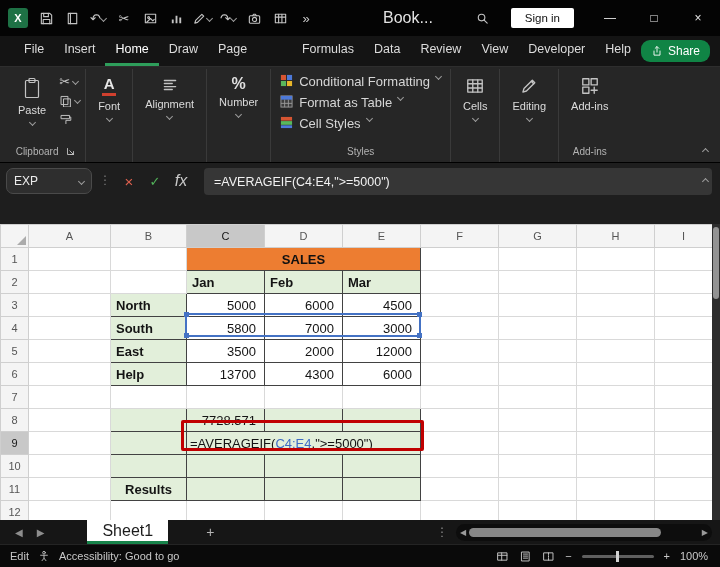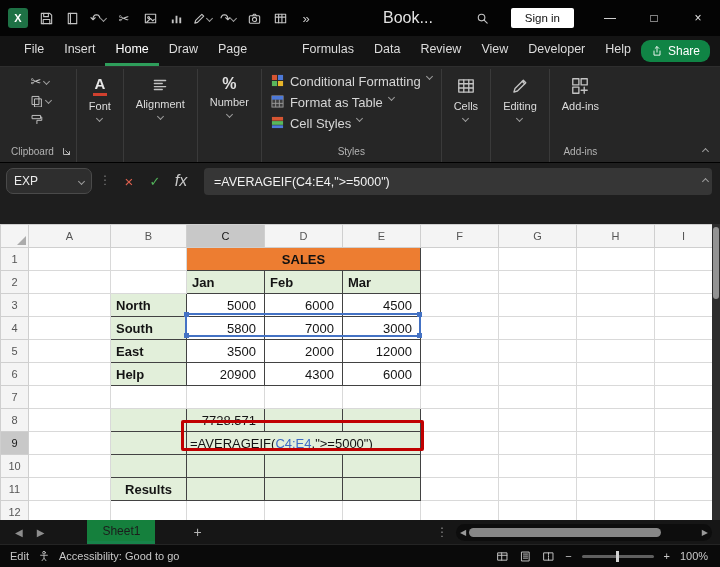--- a/index.html
+++ b/index.html
@@ -77,21 +77,21 @@
   .blue-sel{position:absolute;left:185px;top:89px;width:236px;height:24px;border:2px solid #4472C4;pointer-events:none}
   .blue-sel i{position:absolute;width:5px;height:5px;background:#4472C4}
   .h1{left:-3px;top:-3px}.h2{right:-3px;top:-3px}.h3{left:-3px;bottom:-3px}.h4{right:-3px;bottom:-3px}
   .red-box{position:absolute;left:181px;top:196px;width:243px;height:31px;border:3px solid #C00000;border-radius:2px;pointer-events:none}
   .vscroll{position:absolute;right:0;top:0;bottom:0;width:8px;background:#2d2d2d}
   .vthumb{position:absolute;top:3px;left:1px;width:6px;height:72px;background:#939393;border-radius:3px}
 
   
   .tabbar{height:24px;background:#161616;display:flex;align-items:center;padding:0 8px;color:#9c9c9c;flex:none}
   .tnav{font-size:10px;color:#8d8d8d;padding:0 7px}
-  .stab{margin-left:36px;height:24px;background:#15803d;color:#1c1c1c;font-size:12px;display:flex;align-items:center;padding:0 15px;border-bottom:3px solid #17834A}
+  .stab{margin-left:36px;height:24px;background:#ffffff;color:#1c1c1c;font-size:16px;display:flex;align-items:center;padding:0 15px;border-bottom:3px solid #17834A}
   .addsheet{margin-left:38px;font-size:14px;color:#b5b5b5}
   .tdots{margin-left:auto;font-size:12px;color:#8d8d8d;padding:0 8px}
   .hscroll{width:256px;height:17px;background:#0d0d0d;border-radius:9px;display:flex;align-items:center;padding:0 4px;gap:3px}
   .hthumb{width:192px;height:9px;background:#878787;border-radius:5px}
   .harr{font-size:8px;color:#9a9a9a}
 
   
   .status{height:23px;background:#0a0a0a;border-top:1px solid #242424;display:flex;align-items:center;gap:9px;padding:0 10px;color:#c9c9c9;font-size:11px;flex:none}
   .sright{margin-left:auto;display:flex;align-items:center;gap:10px}
   .ztrack{width:72px;height:3px;background:#5f5f5f;border-radius:2px;position:relative}
@@ -200,20 +200,28 @@
           <path d="M5.5 4.5 8 2l2.5 2.5"></path>
           <path d="M4 8v5.5h8V8"></path>
         </svg>
       <span>Share</span>
     </span>
   </div>
 
   <div class="ribbon">
     <div class="rgroup">
       <div class="cliprow">
+        <div class="bigbtn">
+          <svg class="ic" width="22" height="24" viewBox="0 0 22 24">
+              <rect x="4.5" y="4.5" width="13" height="17" rx="1"></rect>
+              <rect x="8" y="2.5" width="6" height="4" rx="1"></rect>
+            </svg>
+          <span>Paste</span>
+          <span class="cv"></span>
+        </div>
         <div class="smallcol">
           <span class="sbtn">
               <span class="gly">✂</span>
               <span class="cv"></span>
             </span>
           <span class="sbtn">
               <svg class="ic" width="13" height="13" viewBox="0 0 16 16">
                 <rect x="3" y="3" width="8" height="10"></rect>
                 <rect x="6" y="6" width="8" height="10"></rect>
               </svg>
@@ -440,21 +448,21 @@
         <td class="tb num">12000</td>
         <td></td>
             <td></td>
             <td></td>
             <td></td>
       </tr>
       <tr>
         <th>6</th>
         <td></td>
         <td class="gr tb lbl">Help</td>
-        <td class="tb num">20900</td>
+        <td class="tb num">13700</td>
         <td class="tb num">4300</td>
         <td class="tb num">6000</td>
         <td></td>
             <td></td>
             <td></td>
             <td></td>
       </tr>
       <tr>
         <th>7</th>
         <td></td>

